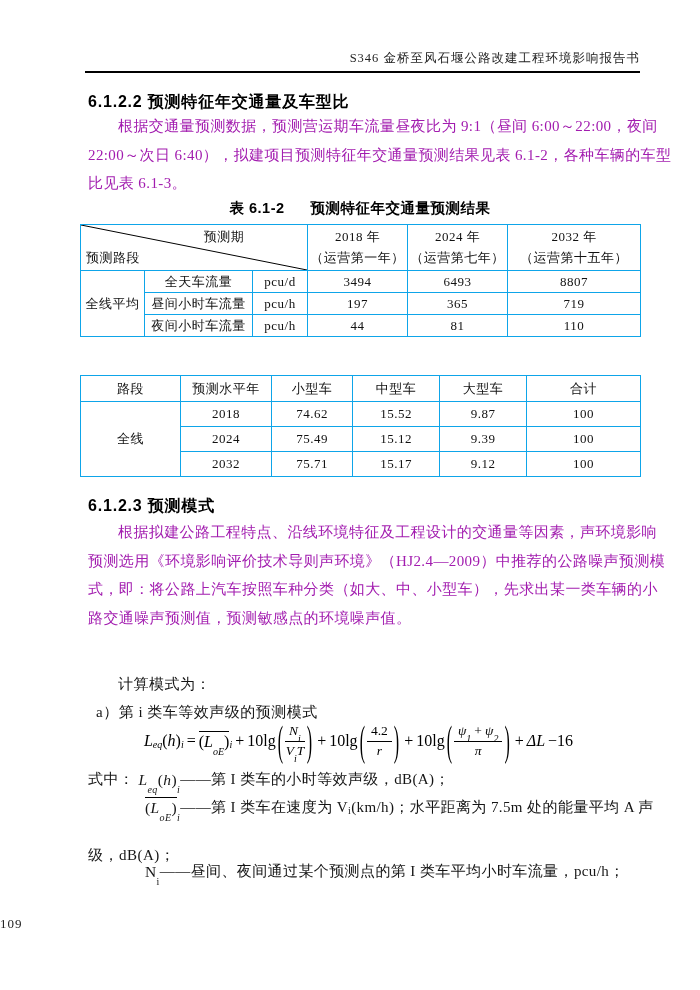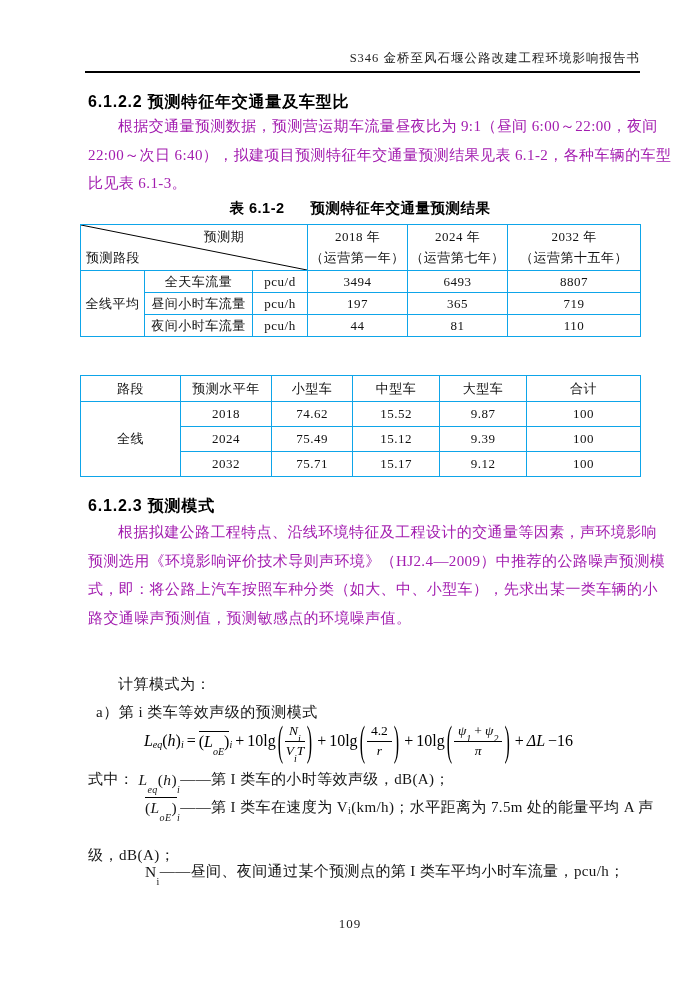--- a/index.html
+++ b/index.html
@@ -75,21 +75,21 @@
   .frac .den { padding-top:1px; }
   .obar { border-top:1.3px solid #000; padding-top:1px; }
 
   
   .defline { left:88px; width:552px; font-size:15px; letter-spacing:0.4px; color:#151515;
              display:flex; align-items:center; white-space:nowrap; }
   .symline { font-size:15.5px; }
   .symline .v { font-style:italic; }
   .indent57 { padding-left:57px; }
 
-  .pagenum { left:0; top:916px; width:700px; text-align:center; font-size:13px; letter-spacing:1px; color:#222; }
+  .pagenum { left:0; top:916px; width:700px; text-align:left; font-size:13px; letter-spacing:1px; color:#222; }
 </style>
 </head>
 <body>
 
 <div class="page">
 
   <div class="abs hdr">
     <span>S346 金桥至风石堰公路改建工程环境影响报告书</span>
   </div>
 

